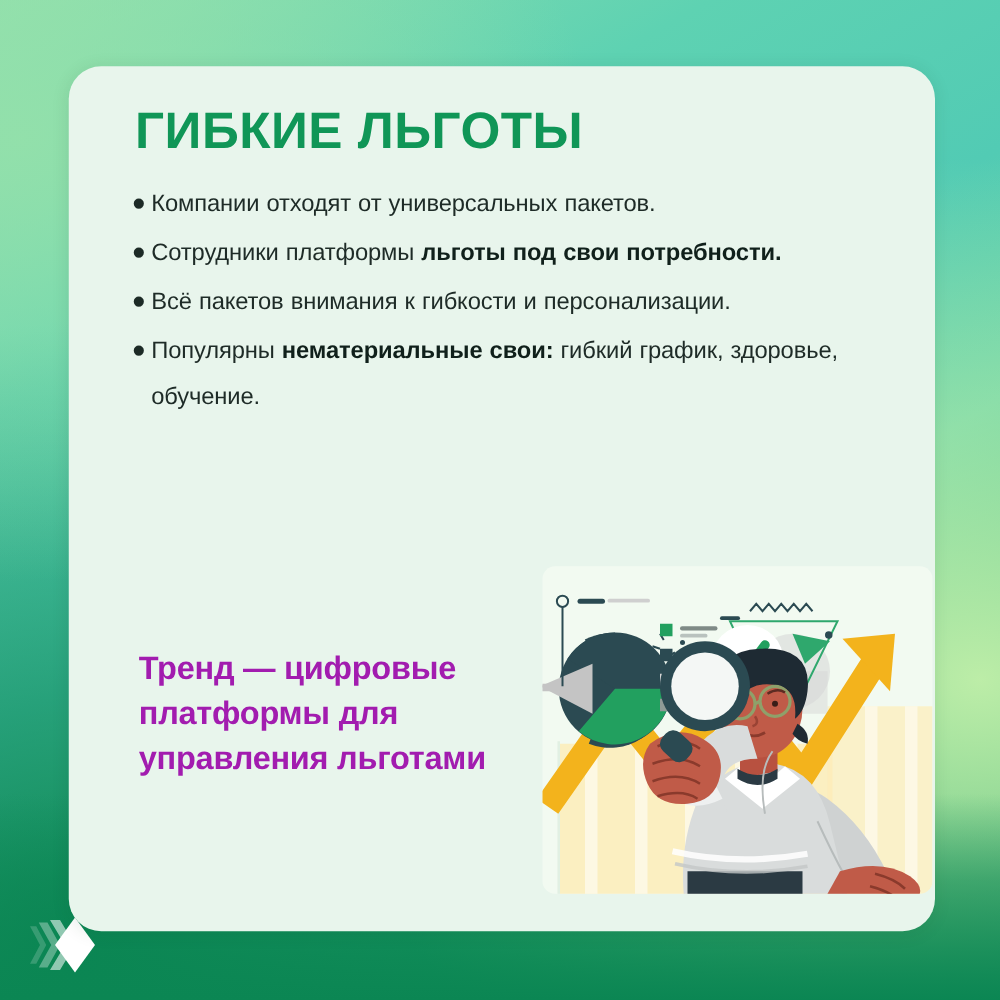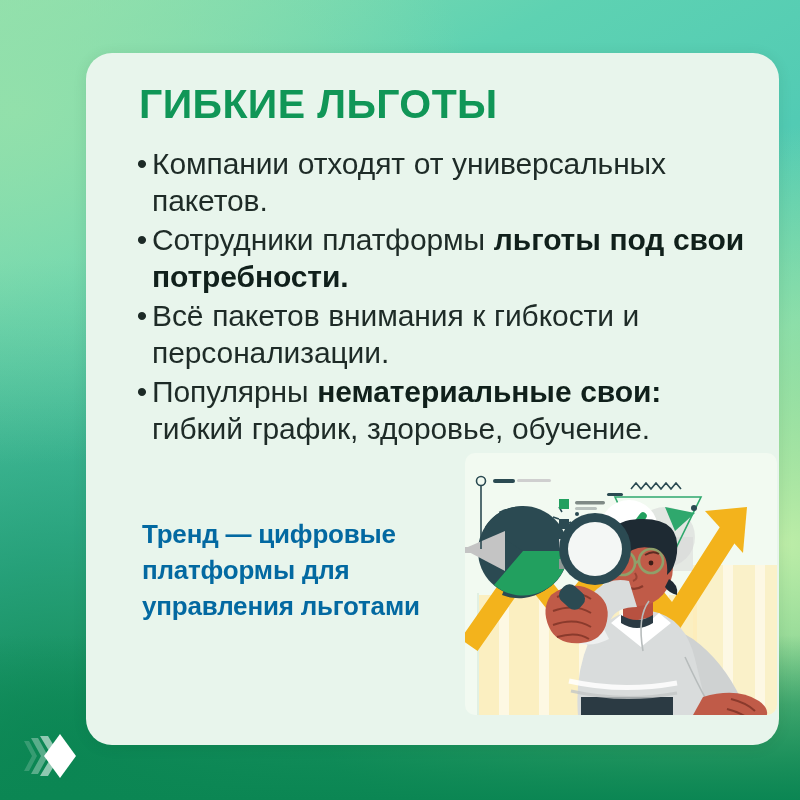--- a/index.html
+++ b/index.html
@@ -25,45 +25,44 @@
   }
 
   
   #logo{ position:absolute; left:22px; bottom:18px; width:62px; height:52px; }
 
   
   #card{
     position:absolute; left:55px; top:53px; width:693px; height:692px;
     background:#e8f5ec; border-radius:26px; overflow:hidden;
     box-shadow:0 2px 14px rgba(0,60,30,.10);
-    margin-left:31px;
   }
 
   #title{
     position:absolute; left:53px; top:28px;
     font-size:41px; font-weight:bold; letter-spacing:.4px;
     color:#109657; white-space:nowrap;
   }
 
   #bullet-list{ position:absolute; left:46px; top:92px; width:620px; }
   .bullet-row{ display:flex; align-items:flex-start; margin-bottom:2px; }
   .bullet-dot{
     width:20px; flex:0 0 20px; color:#1c2a26;
     font-size:30px; line-height:37px; text-align:center;
   }
   .bullet-text{
-    font-size:30px; line-height:37px; color:#1e2b27;
+    font-size:19px; line-height:37px; color:#1e2b27;
     letter-spacing:-.1px; word-spacing:.5px;
   }
   .bullet-text b{ font-weight:bold; color:#10201b; }
 
   #trend-note{
     position:absolute; left:56px; top:463px; width:330px;
     font-size:26px; line-height:36px; font-weight:bold;
-    color:#0369a1; letter-spacing:-.2px;
+    color:#a21caf; letter-spacing:-.2px;
   }
 
   
   #illustration{
     position:absolute; right:-6px; bottom:0; width:338px; height:300px;
   }
 </style>
 </head>
 <body>
 

